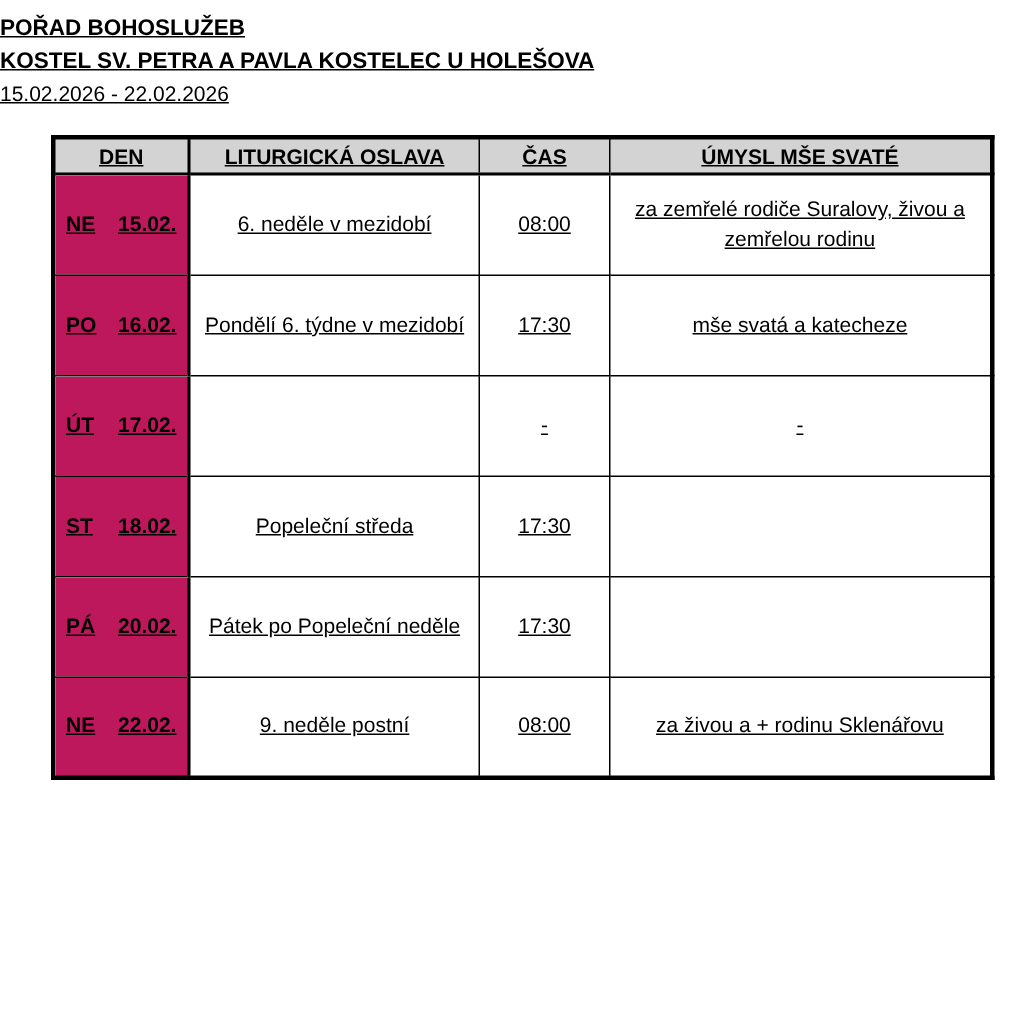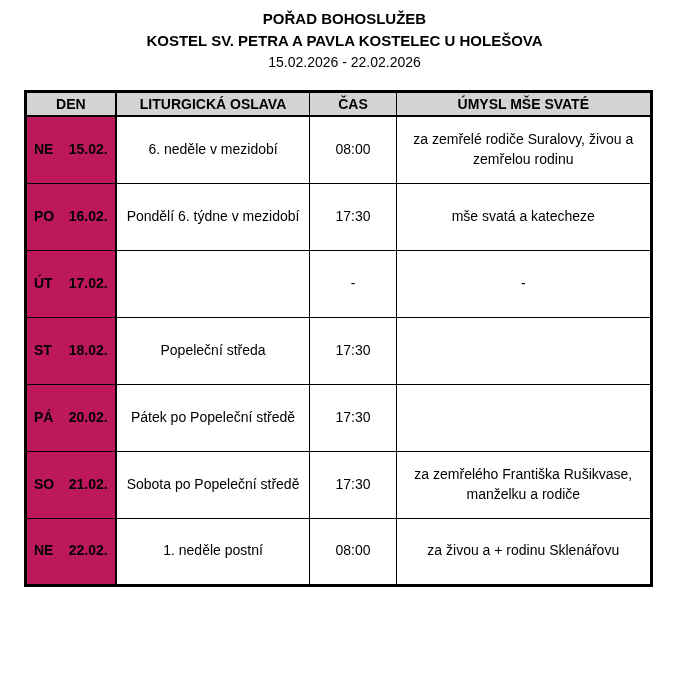--- a/index.html
+++ b/index.html
@@ -13,43 +13,45 @@
     -webkit-font-smoothing: antialiased;
   }
   .page {
     width: 689px;
     height: 675px;
     box-sizing: border-box;
     padding-top: 8px;
     overflow: hidden;
   }
   .title-block {
-    text-align: center;
+    text-align: left;
+    text-decoration: underline;
   }
   .title {
     font-size: 15px;
     font-weight: bold;
     line-height: 22px;
   }
   .subtitle {
     font-size: 15px;
     font-weight: bold;
     line-height: 22px;
   }
   .date-range {
     font-size: 14px;
     font-weight: normal;
     line-height: 21px;
   }
   table.schedule {
     border-collapse: collapse;
     table-layout: fixed;
-    margin: 17px 30px 0 24px;
+    margin: 17px 30px 0 34px;
     width: 629px;
     border: 3px solid #000000;
+    text-decoration: underline;
   }
   table.schedule th {
     background: #d3d3d3;
     border: 1px solid #000000;
     border-bottom: 2px solid #000000;
     font-size: 14px;
     font-weight: bold;
     height: 20px;
     padding: 1px 2px;
     text-align: center;
@@ -159,42 +161,31 @@
         <td class="time-cell">17:30</td>
         <td class="intention-cell"></td>
       </tr>
       <tr>
         <td class="day-cell">
           <div class="day-inner">
             <span>PÁ</span>
             <span>20.02.</span>
           </div>
         </td>
-        <td class="celebration-cell">Pátek po Popeleční středě</td>
+        <td class="celebration-cell">Pátek po Popeleční neděle</td>
         <td class="time-cell">17:30</td>
         <td class="intention-cell"></td>
-      </tr>
-      <tr>
-        <td class="day-cell">
-          <div class="day-inner">
-            <span>SO</span>
-            <span>21.02.</span>
-          </div>
-        </td>
-        <td class="celebration-cell">Sobota po Popeleční středě</td>
-        <td class="time-cell">17:30</td>
-        <td class="intention-cell">za zemřelého Františka Rušikvase, manželku a rodiče</td>
       </tr>
       <tr>
         <td class="day-cell">
           <div class="day-inner">
             <span>NE</span>
             <span>22.02.</span>
           </div>
         </td>
-        <td class="celebration-cell">1. neděle postní</td>
+        <td class="celebration-cell">9. neděle postní</td>
         <td class="time-cell">08:00</td>
         <td class="intention-cell">za živou a + rodinu Sklenářovu</td>
       </tr>
     </tbody>
   </table>
 
 </div>
 
 </body></html>

